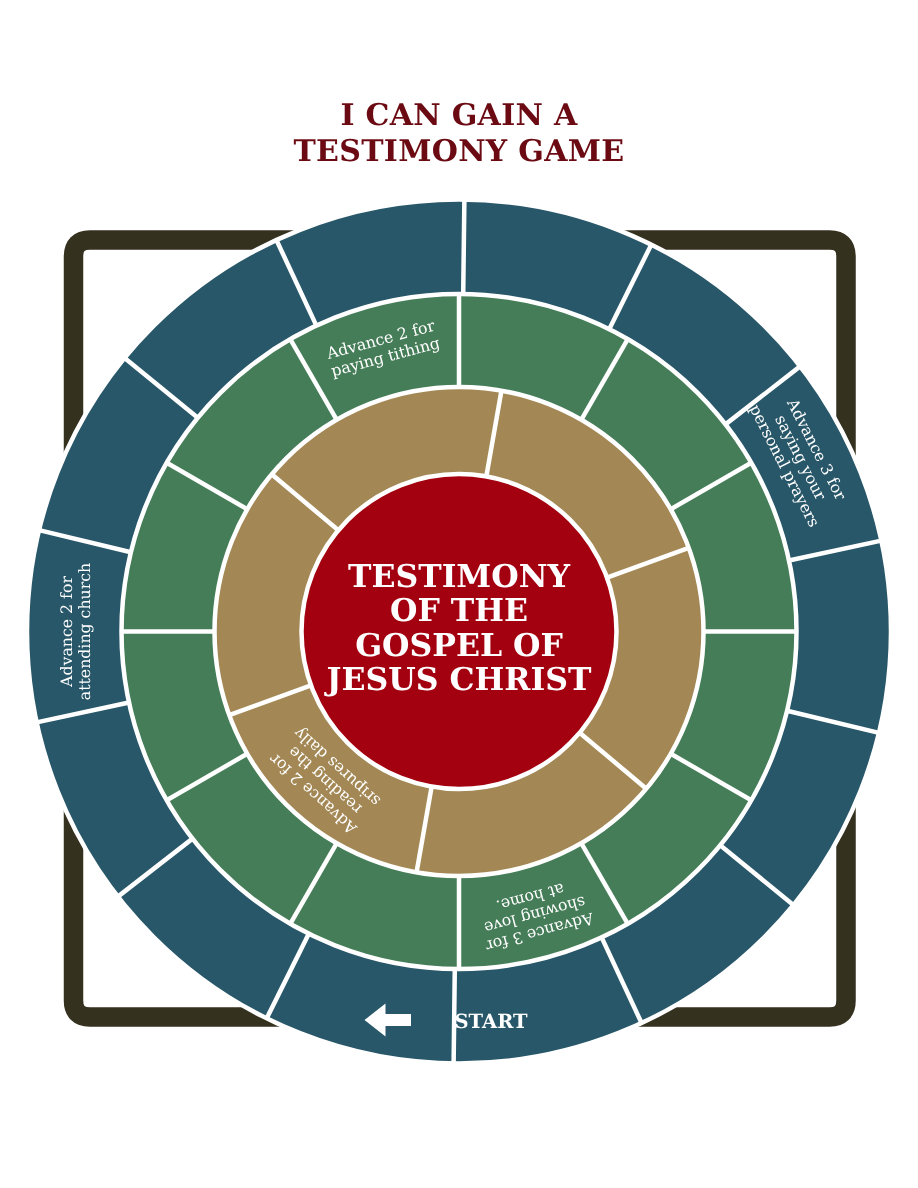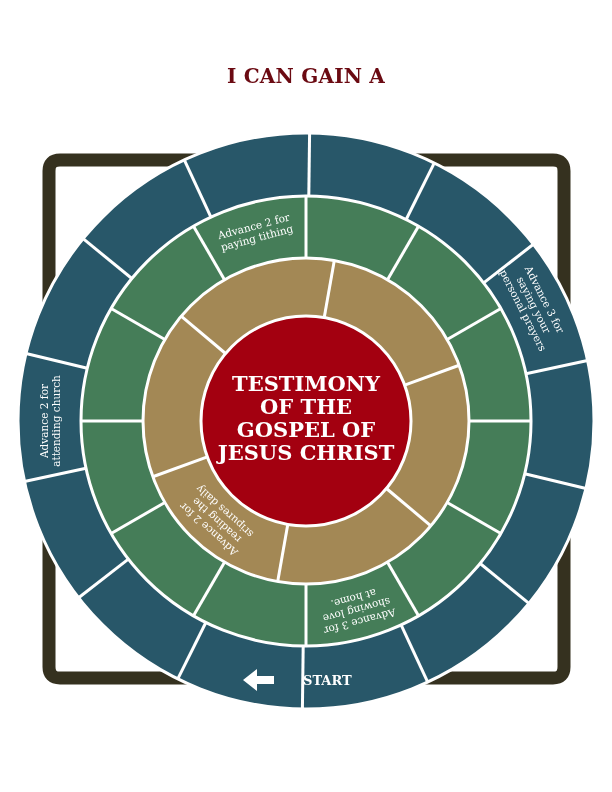--- a/index.html
+++ b/index.html
@@ -13,20 +13,21 @@
   #board { position: absolute; left: 0; top: 0; }
   .seg-text { font-family: "DejaVu Serif", serif; fill: #ffffff; font-size: 10.5px; }
   .center-text { font-family: "DejaVu Serif", serif; font-weight: bold; fill: #ffffff; font-size: 21px; }
   .start-text { font-family: "DejaVu Serif", serif; font-weight: bold; fill: #ffffff; font-size: 13px; }
 </style>
 </head>
 <body>
 
 <div class="title">
   <span>I CAN GAIN A</span>
+  <span>TESTIMONY GAME</span>
 </div>
 
 <svg id="board" width="612" height="792" viewBox="0 0 612 792">
 
   <path d="M 60 160 L 553 160 Q 564 160 564 171 L 564 667 Q 564 678 553 678 L 60 678 Q 49 678 49 667 L 49 171 Q 49 160 60 160 Z" fill="none" stroke="#35311f" stroke-width="13"></path>
   <g id="rings">
       <circle cx="306" cy="421" r="288" fill="#285769" stroke="#ffffff" stroke-width="3"></circle>
       <line x1="210.91089110834264" y1="217.08074791675375" x2="184.28594061867858" y2="159.98335733344481" stroke="#ffffff" stroke-width="3"></line>
       <line x1="308.8049207839684" y1="196.01748419178065" x2="309.59029860347954" y2="133.02237976547923" stroke="#ffffff" stroke-width="3"></line>
       <line x1="406.1434014982333" y1="219.51476695210727" x2="434.18355391773866" y2="163.09890169869732" stroke="#ffffff" stroke-width="3"></line>

